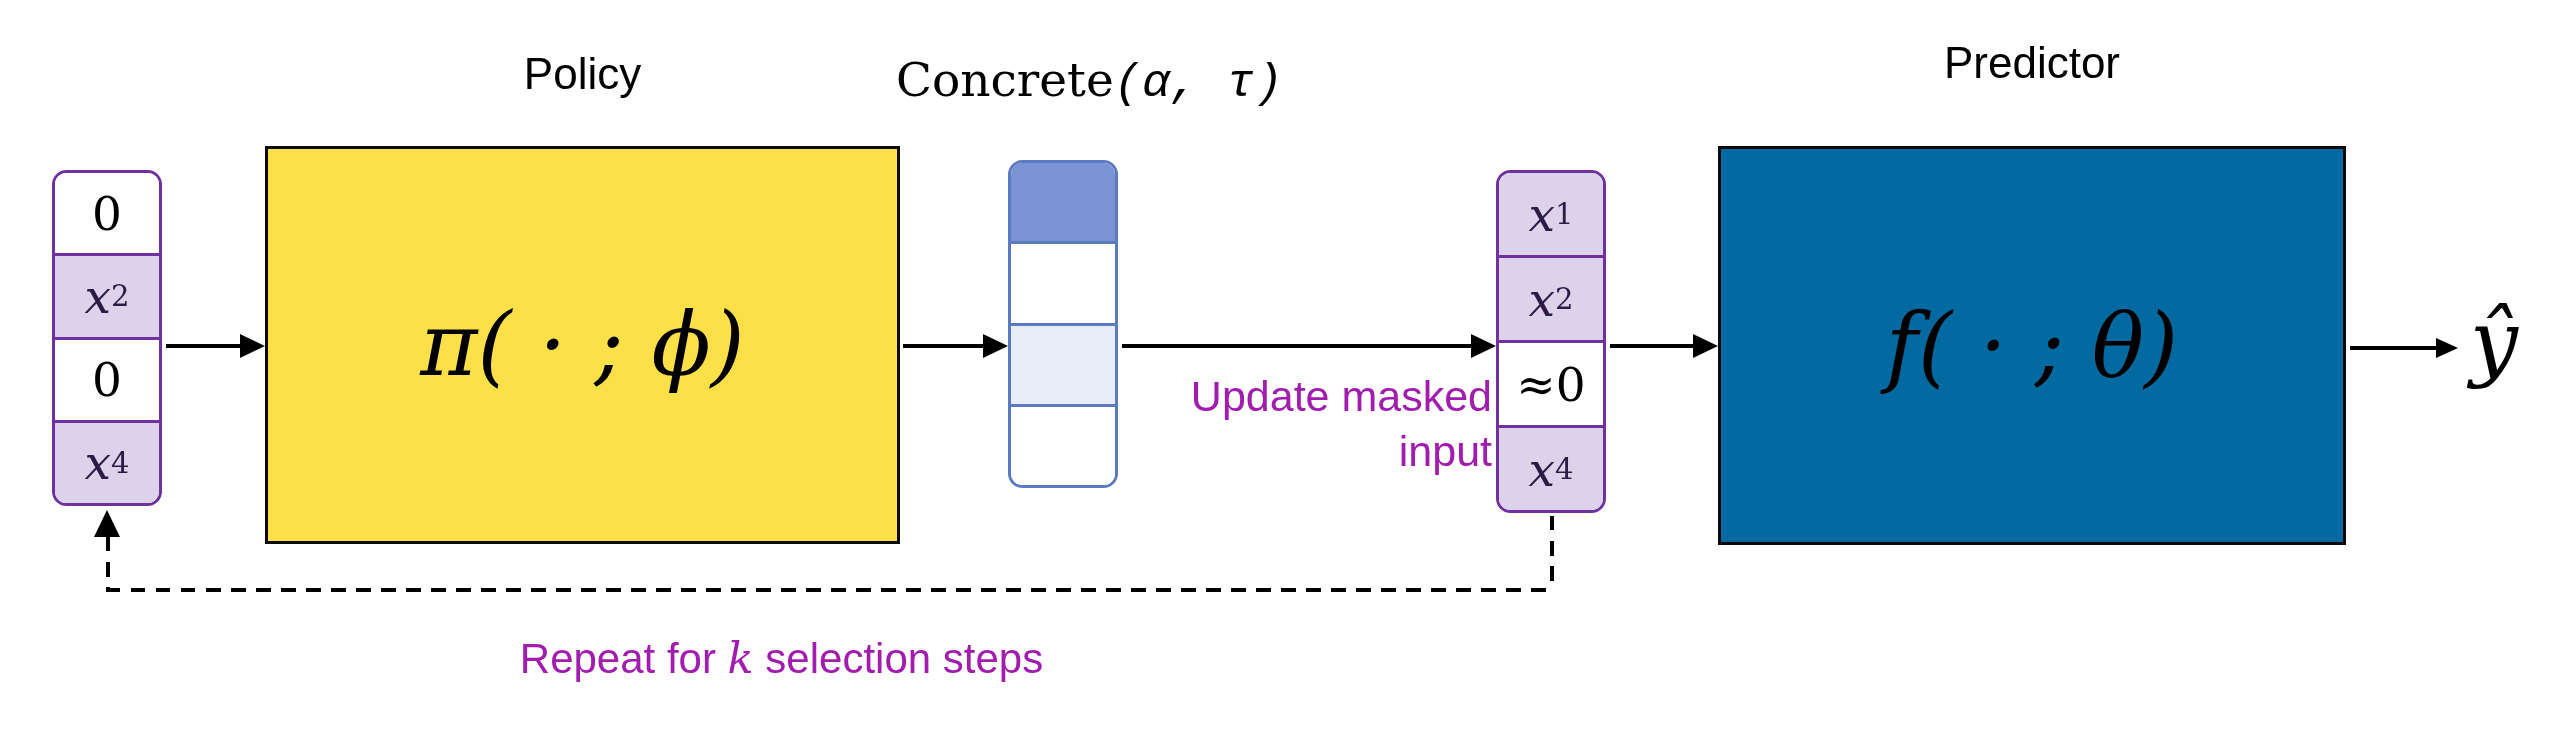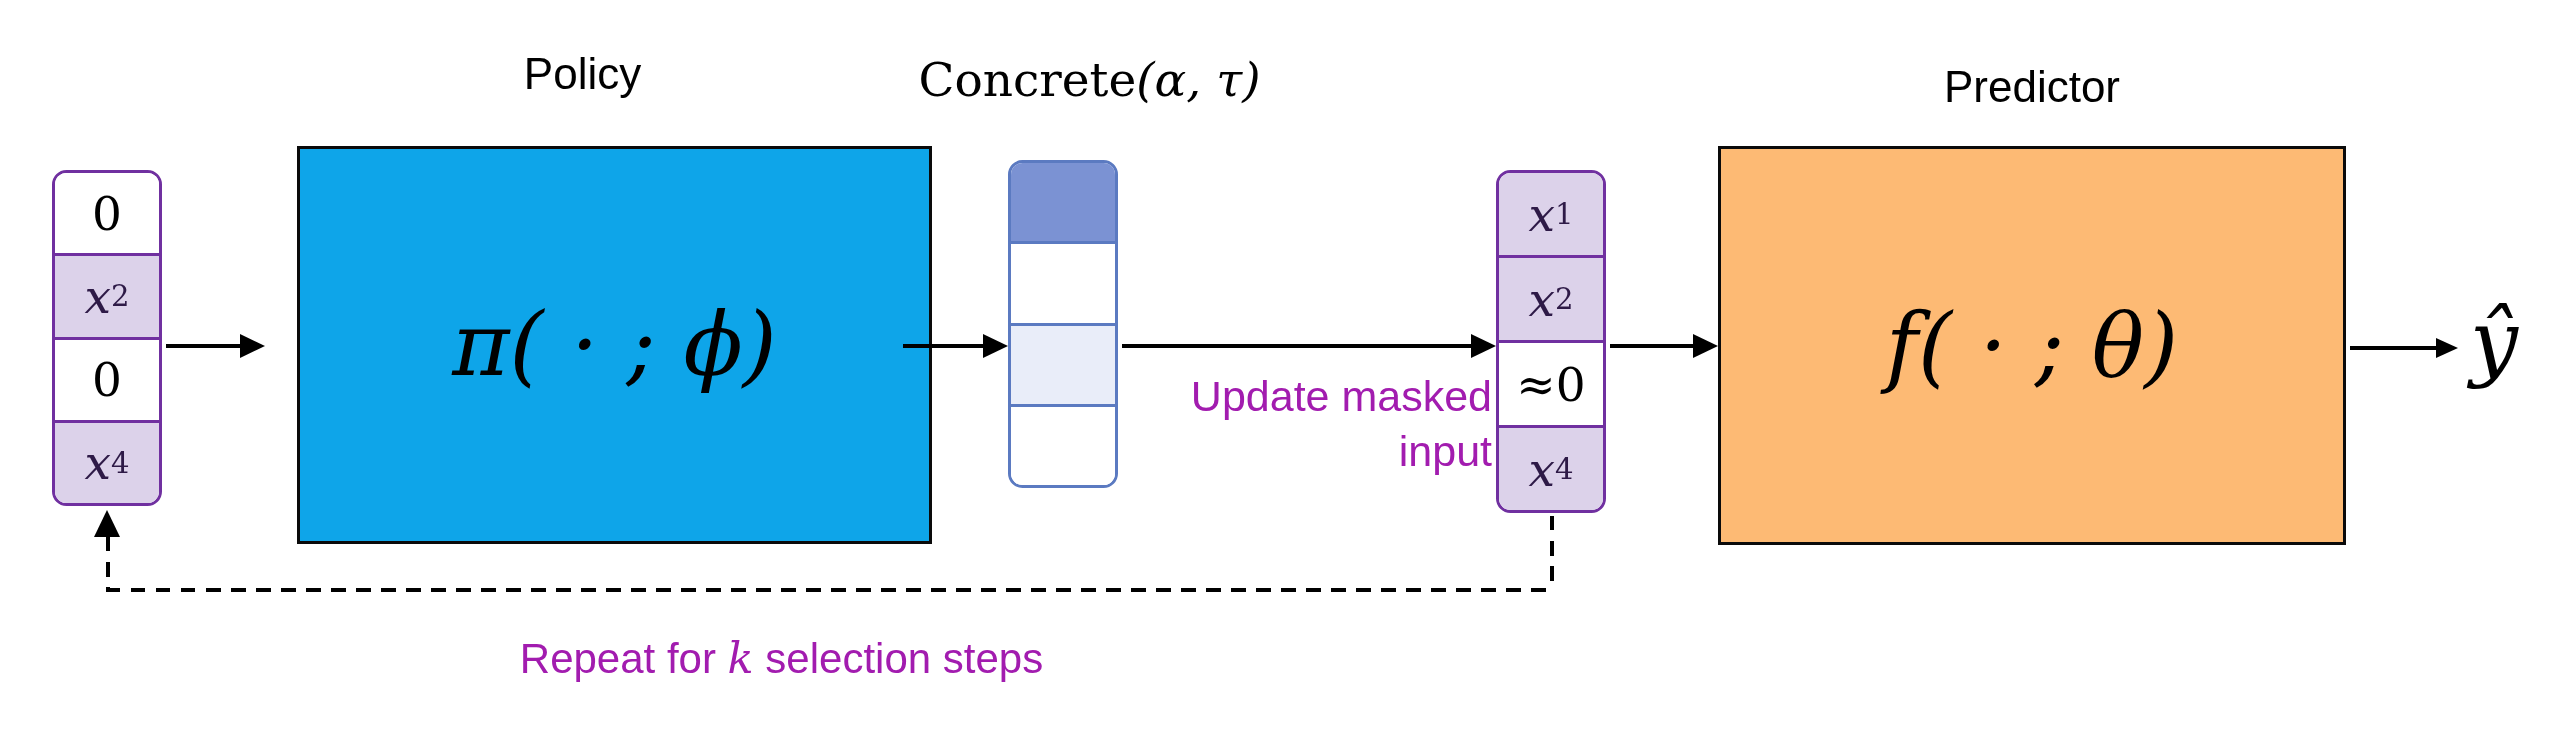--- a/index.html
+++ b/index.html
@@ -86,21 +86,21 @@
 
   
   .serif-label {
     position: absolute;
     text-align: center;
     font-family: "DejaVu Serif", serif;
     font-size: 47px;
     color: #000;
     white-space: nowrap;
   }
-  .serif-label .args { font-style: italic; }
+  .serif-label .args { font-style: italic; font-family: Liberation Mono, monospace; }
   .caption {
     position: absolute;
     text-align: right;
     font-size: 43px;
     line-height: 1.28;
     color: #a21caf;
   }
   .note {
     position: absolute;
     text-align: center;
@@ -142,21 +142,21 @@
       <span class="var">x</span>
         <sub>4</sub>
         <span class="num"></span>
     </div>
   </div>
 
   <div class="aline" style="left:166px; top:344px; width:75px;"></div>
   <div class="ahead" style="left:240px; top:334px;"></div>
 
   <div class="box-title" style="left:265px; top:49px; width:635px;">Policy</div>
-  <div class="box" style="left: 265px; top: 146px; width: 635px; height: 398px; background-color: #0ea5e9; margin-left: 32px;">
+  <div class="box" style="left: 265px; top: 146px; width: 635px; height: 398px; background-color: #fde047;">
     <span class="formula">π( · ; ϕ)</span>
   </div>
 
   <div class="aline" style="left:903px; top:344px; width:81px;"></div>
   <div class="ahead" style="left:983px; top:334px;"></div>
 
   <div class="serif-label" style="left:877px; top:52px; width:425px;">
     <span>Concrete</span><span class="args">(α, τ)</span>
   </div>
   <div class="vector" style="left: 1008px; top: 160px; width: 110px; height: 328px; border-color: rgb(91, 122, 193);">
@@ -189,22 +189,22 @@
     <div class="cell" style="background-color: rgb(220, 210, 234); color: rgb(46, 26, 71); border-color: rgb(112, 48, 160);">
       <span class="var">x</span>
         <sub>4</sub>
         <span class="num"></span>
     </div>
   </div>
 
   <div class="aline" style="left:1610px; top:344px; width:84px;"></div>
   <div class="ahead" style="left:1693px; top:334px;"></div>
 
-  <div class="box-title" style="left:1718px; top:62px; width:628px;">Predictor</div>
-  <div class="box" style="left: 1718px; top: 146px; width: 628px; height: 399px; background-color: #fdba74;">
+  <div class="box-title" style="left:1718px; top:38px; width:628px;">Predictor</div>
+  <div class="box" style="left: 1718px; top: 146px; width: 628px; height: 399px; background-color: #0369a1;">
     <span class="formula">f( · ; θ)</span>
   </div>
 
   <div class="aline" style="left:2350px; top:346px; width:88px;"></div>
   <div class="ahead small" style="left:2436px; top:338px;"></div>
   <div class="yhat" style="left:2470px; top:291px;">ŷ</div>
 
   <div class="dash-v" style="left:1550px; top:516px; height:75px;"></div>
   <div class="dash-h" style="left:106px; top:588px; width:1448px;"></div>
   <div class="dash-v" style="left:106px; top:537px; height:54px;"></div>

